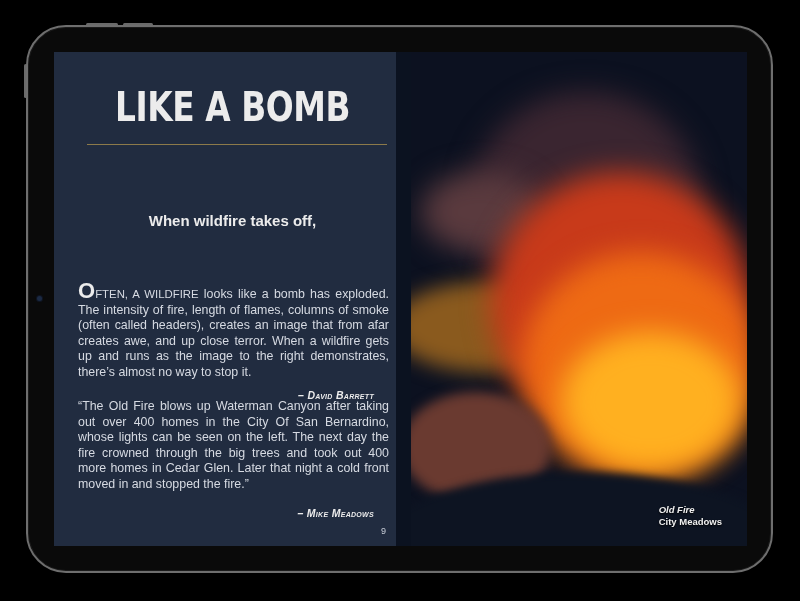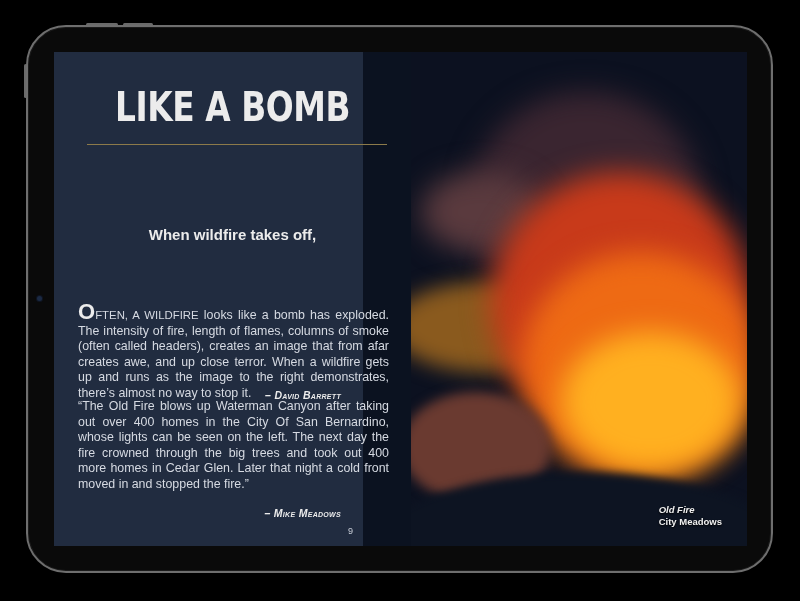--- a/index.html
+++ b/index.html
@@ -17,40 +17,40 @@
   .camera {
     position:absolute; left:37px; top:296px; width:5px; height:5px; border-radius:50%;
     background:#1b2a44; box-shadow:0 0 0 1px #0f1522;
   }
 
   .screen {
     position:absolute; left:54px; top:52px; width:693px; height:494px;
     background:#0b1220; overflow:hidden;
   }
   .left-page {
-    position:absolute; left:0; top:0; width:309px; height:494px;
+    position:absolute; left:0; top:0; width:342px; height:494px;
     background:#212c40;
   }
   .title {
     position:absolute; left:0; top:32px; width:357px; text-align:center;
     color:#ececec; font-family:"DejaVu Sans", sans-serif; font-weight:bold;
     font-size:40px; letter-spacing:-0.5px; transform:scaleX(0.82); transform-origin:center;
   }
   .rule {
     position:absolute; left:33px; top:92px; width:300px; height:1px; background:#8c7a4a;
   }
   .subtitle {
-    position:absolute; left:0; top:171px; width:357px; text-align:center;
+    position:absolute; left:0; top:157px; width:357px; text-align:center;
     color:#ececec; font-weight:bold; font-size:15px; line-height:24px;
   }
   .body-text {
     position:absolute; left:24px; width:311px;
     color:#d6dae2; font-size:12.4px; line-height:15.6px; text-align:justify;
   }
-  .p1 { top:254px; }
+  .p1 { top:233px; }
   .p2 { top:347px; }
   .dropcap { font-size:22px; font-weight:bold; color:#ececec; line-height:12px; }
   .smallcaps-lead { text-transform:uppercase; font-size:11.4px; }
   .attribution {
     position:absolute; right:22px; color:#ececec; font-weight:bold; font-style:italic;
     font-size:10.5px; font-variant:small-caps; letter-spacing:0.3px;
   }
   .attr1 { top:337px; }
   .attr2 { top:455px;margin-left:32px; }
   .page-num {

